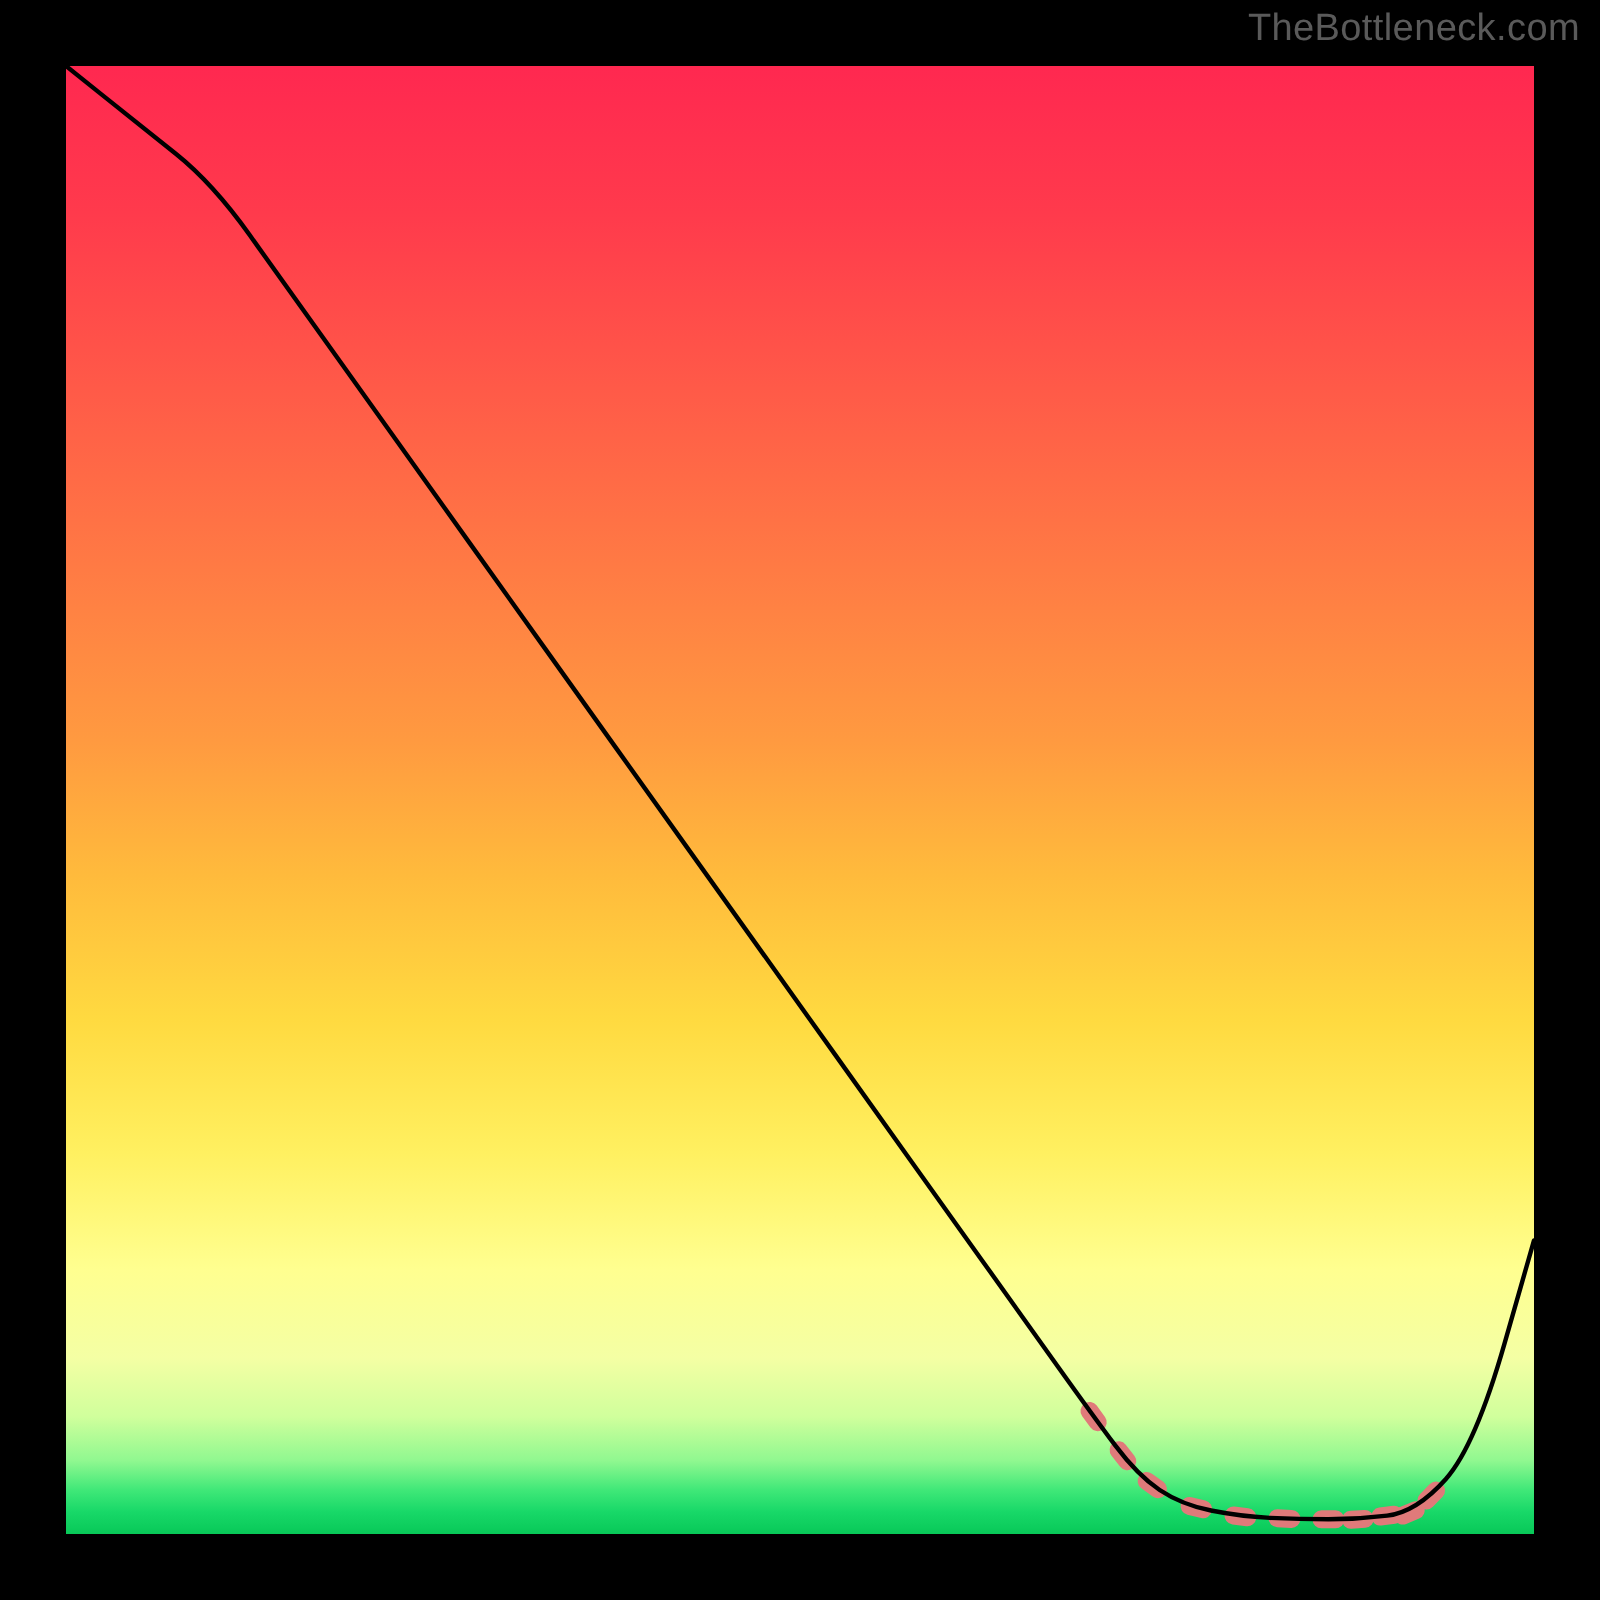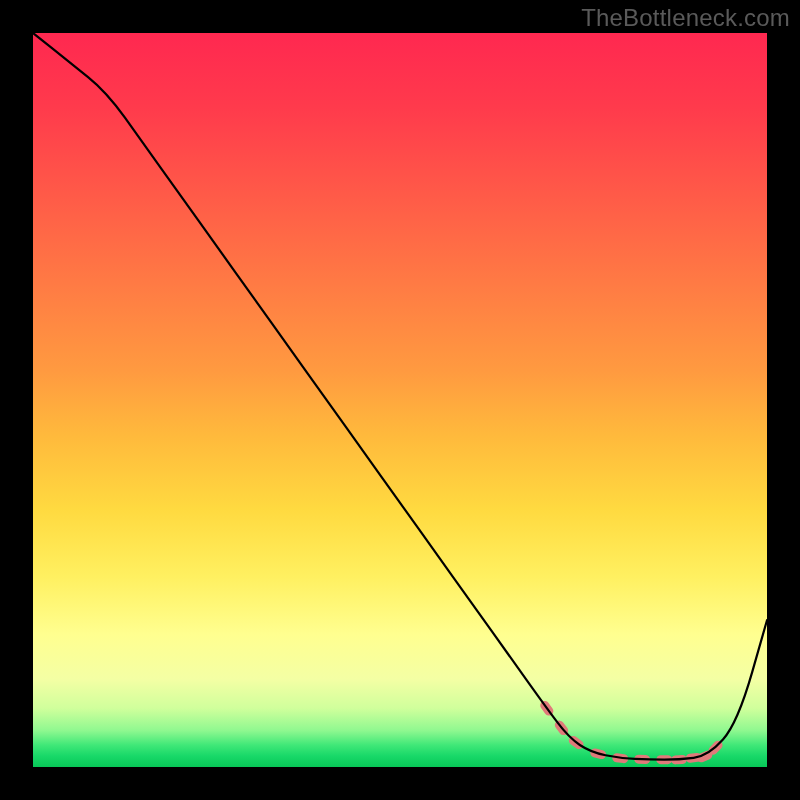--- a/index.html
+++ b/index.html
@@ -60,21 +60,21 @@
   }
   .marker {
     fill: #e07a7a;
     stroke: none;
   }
   .attribution {
     position: absolute;
     top: 4px;
     right: 10px;
     color: #5a5a5a;
-    font-size: 24px;
+    font-size: 19px;
     letter-spacing: 0.2px;
     user-select: none;
   }
 </style>
 </head>
 <body>
 
 <div class="attribution">TheBottleneck.com</div>
 
 <div class="frame">

